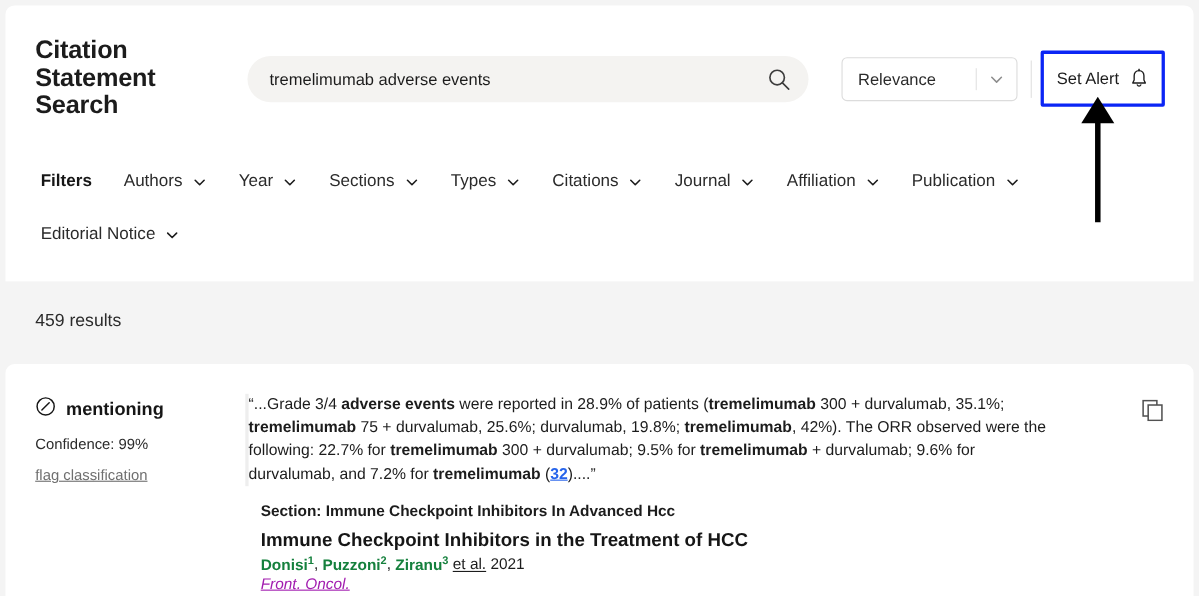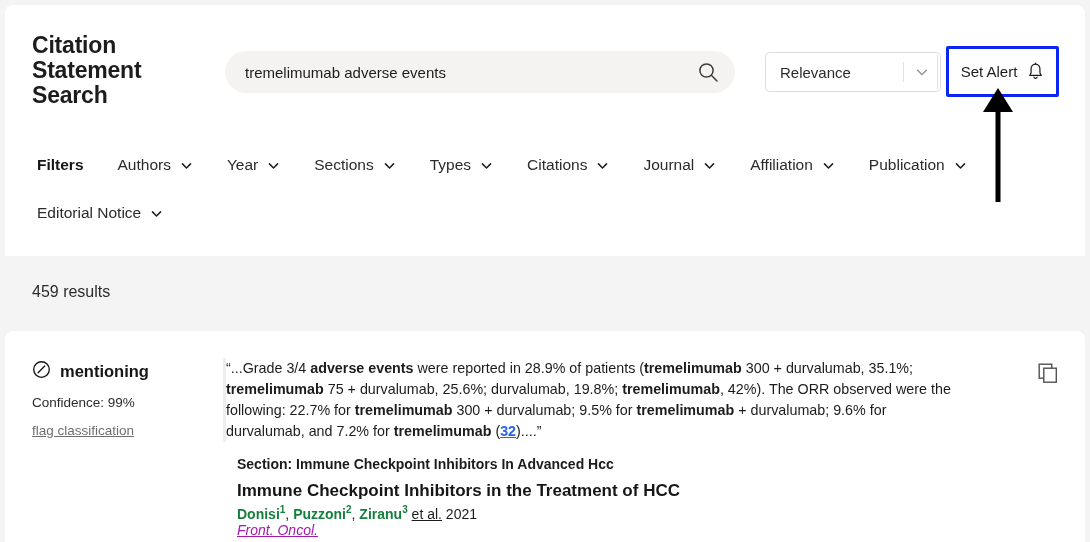--- a/index.html
+++ b/index.html
@@ -74,21 +74,21 @@
     position: absolute;
     right: 16px;
     top: 10px;
     width: 22px;
     height: 22px;
   }
   .sort-select {
     position: absolute;
     left: 760px;
     top: 47px;
-    width: 176px;
+    width: 160px;
     height: 40px;
     border: 1px solid #dcdcdc;
     border-radius: 5px;
     background: #ffffff;
     box-sizing: border-box;
     display: flex;
     align-items: center;
   }
   .sort-label {
     font-size: 15px;
@@ -147,21 +147,21 @@
     height: 115px;
   }
 
   
   .filters-row {
     position: absolute;
     left: 32px;
     top: 151px;
     display: flex;
     align-items: center;
-    gap: 12px;
+    gap: 7px;
   }
   .filters-row2 {
     position: absolute;
     left: 32px;
     top: 199px;
     display: flex;
     align-items: center;
   }
   .filters-word {
     font-size: 15.5px;

